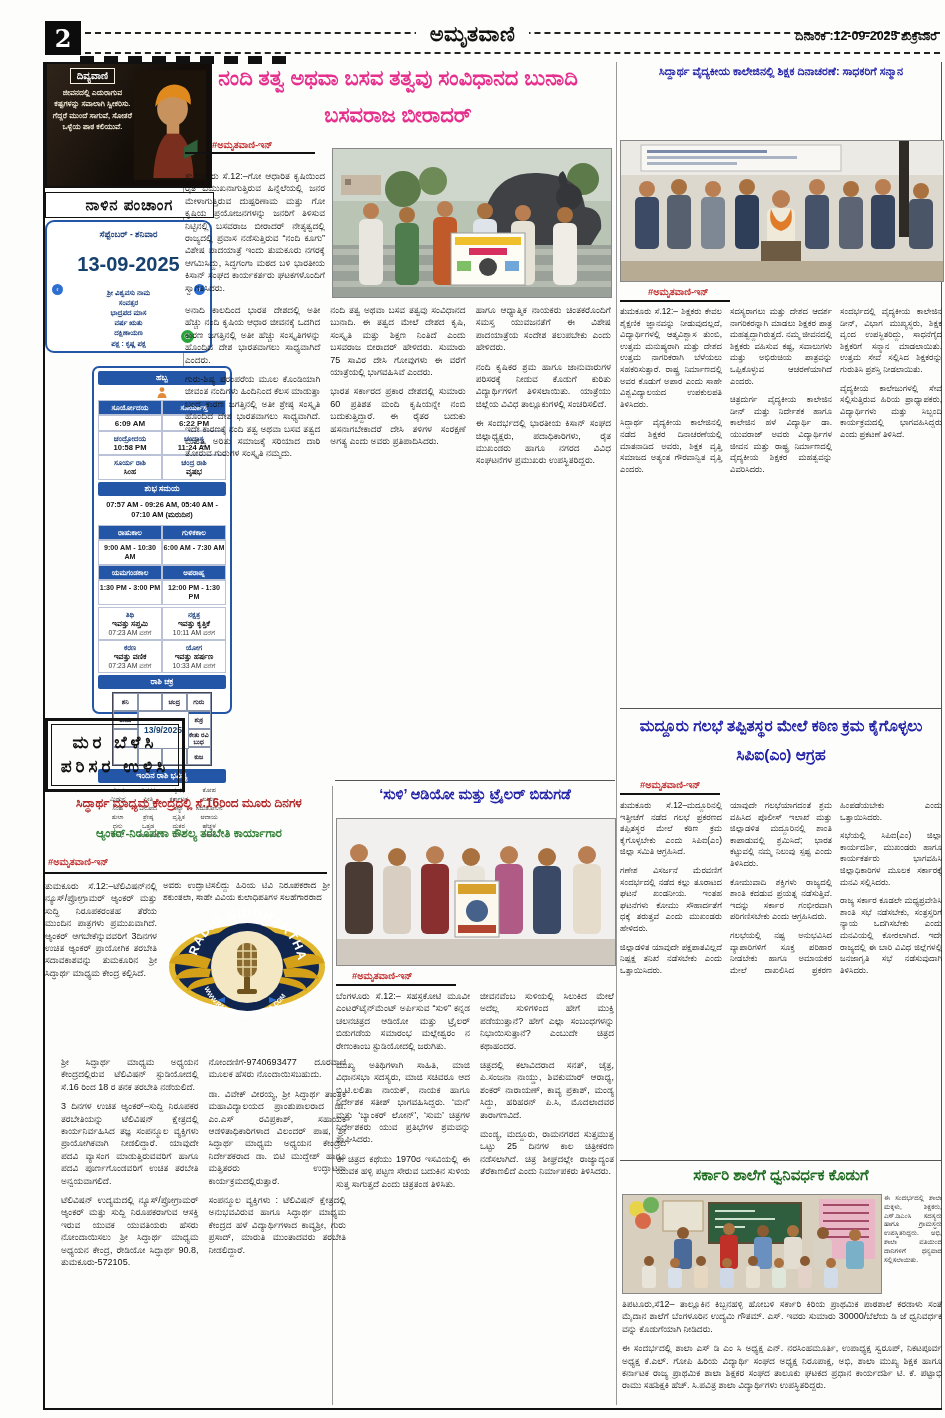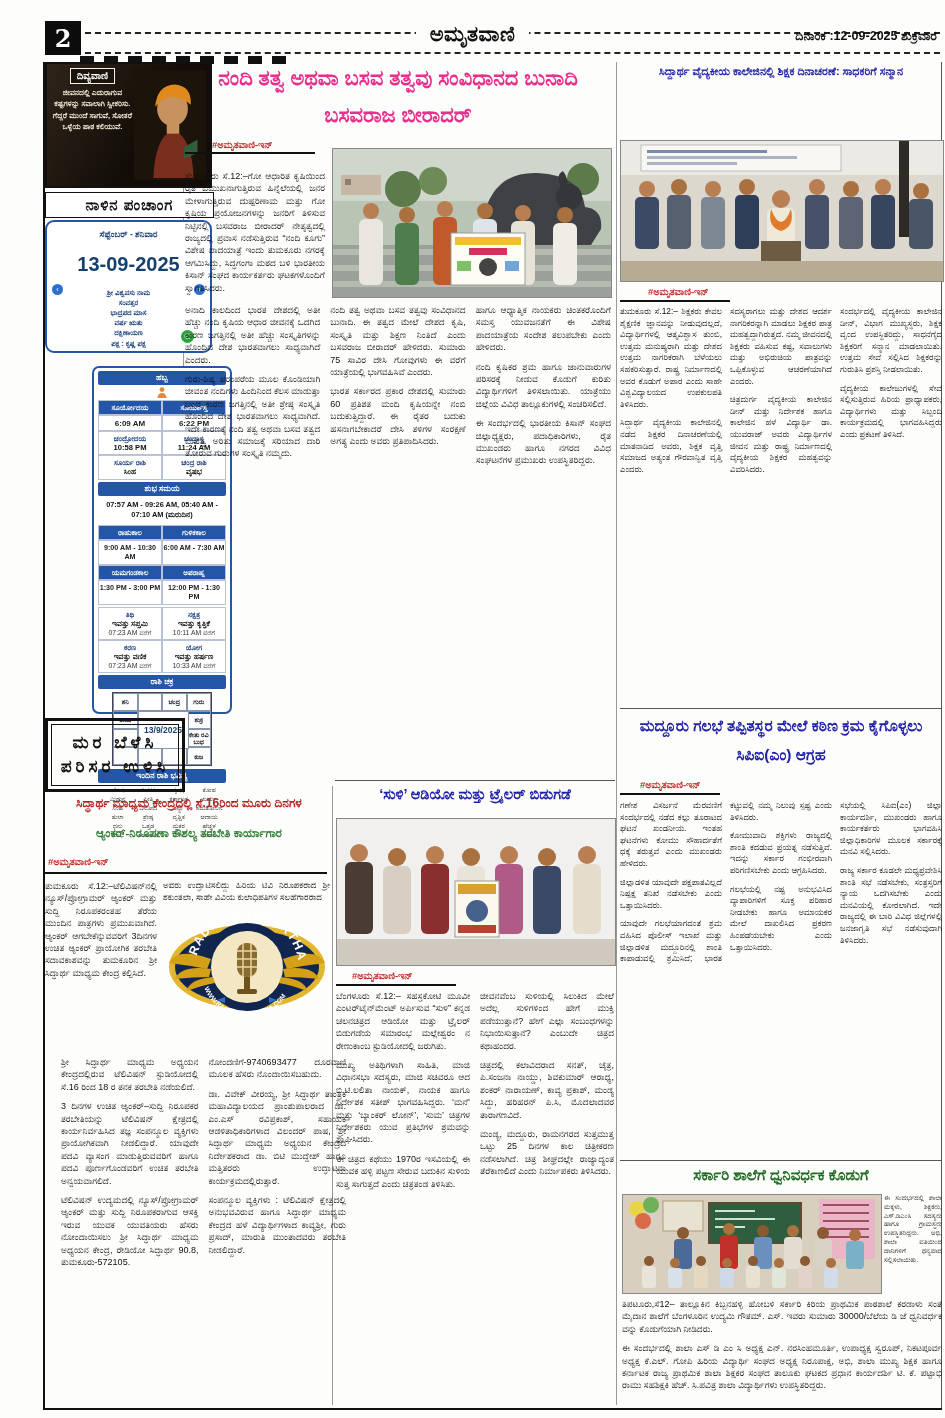--- a/index.html
+++ b/index.html
@@ -355,20 +355,21 @@
       <p>ಸದಸ್ಯರಾಗಲು ಮತ್ತು ದೇಶದ ಆದರ್ಶ ನಾಗರಿಕರನ್ನಾಗಿ ಮಾಡಲು ಶಿಕ್ಷಕರ ಪಾತ್ರ ಮಹತ್ವದ್ದಾಗಿರುತ್ತದೆ. ನಮ್ಮ ಜೀವನದಲ್ಲಿ ಶಿಕ್ಷಕರು ವಹಿಸುವ ಕಷ್ಟ, ಸವಾಲುಗಳು ಮತ್ತು ಅಭಿರುಚಿಯ ಪಾತ್ರವನ್ನು ಒಪ್ಪಿಕೊಳ್ಳುವ ಆಚರಣೆಯಾಗಿದೆ ಎಂದರು.</p>
       <p>ಚಿತ್ರದುರ್ಗ ವೈದ್ಯಕೀಯ ಕಾಲೇಜಿನ ಡೀನ್ ಮತ್ತು ನಿರ್ದೇಶಕ ಹಾಗೂ ಕಾಲೇಜಿನ ಹಳೆ ವಿದ್ಯಾರ್ಥಿ ಡಾ. ಯುವರಾಜ್ ಅವರು ವಿದ್ಯಾರ್ಥಿಗಳ ಜೀವನ ಮತ್ತು ರಾಷ್ಟ್ರ ನಿರ್ಮಾಣದಲ್ಲಿ ವೈದ್ಯಕೀಯ ಶಿಕ್ಷಕರ ಮಹತ್ವವನ್ನು ವಿವರಿಸಿದರು.</p>
       <p>ಸಂದರ್ಭದಲ್ಲಿ ವೈದ್ಯಕೀಯ ಕಾಲೇಜಿನ ಡೀನ್, ವಿಭಾಗ ಮುಖ್ಯಸ್ಥರು, ಶಿಕ್ಷಕ ವೃಂದ ಉಪಸ್ಥಿತರಿದ್ದು, ಸಾಧನೆಗೈದ ಶಿಕ್ಷಕರಿಗೆ ಸನ್ಮಾನ ಮಾಡಲಾಯಿತು. ಉತ್ತಮ ಸೇವೆ ಸಲ್ಲಿಸಿದ ಶಿಕ್ಷಕರನ್ನು ಗುರುತಿಸಿ ಪ್ರಶಸ್ತಿ ನೀಡಲಾಯಿತು.</p>
       <p>ವೈದ್ಯಕೀಯ ಕಾಲೇಜುಗಳಲ್ಲಿ ಸೇವೆ ಸಲ್ಲಿಸುತ್ತಿರುವ ಹಿರಿಯ ಪ್ರಾಧ್ಯಾಪಕರು, ವಿದ್ಯಾರ್ಥಿಗಳು ಮತ್ತು ಸಿಬ್ಬಂದಿ ಕಾರ್ಯಕ್ರಮದಲ್ಲಿ ಭಾಗವಹಿಸಿದ್ದರು ಎಂದು ಪ್ರಕಟಣೆ ತಿಳಿಸಿದೆ.</p>
     </div>
 
   <div class="abs hl hl-blue" style="left:620px;top:712px;width:322px;font-size:15.5px;line-height:1.85;">ಮದ್ದೂರು ಗಲಭೆ ತಪ್ಪಿತಸ್ಥರ ಮೇಲೆ ಕಠಿಣ ಕ್ರಮ ಕೈಗೊಳ್ಳಲು ಸಿಪಿಐ(ಎಂ) ಆಗ್ರಹ</div>
   <div class="abs tag" style="left:640px;top:779px;">#ಅಮೃತವಾಣಿ-ಇನ್</div>
   <div class="abs rule2" style="left:620px;top:793px;width:100px;"></div>
   <div class="abs body-cols small-cols" style="left:620px;top:800px;width:322px;height:356px;column-count:3;column-gap:8px;">
+      <p>ತುಮಕೂರು ಸೆ.12–ಮದ್ದೂರಿನಲ್ಲಿ ಇತ್ತೀಚೆಗೆ ನಡೆದ ಗಲಭೆ ಪ್ರಕರಣದ ತಪ್ಪಿತಸ್ಥರ ಮೇಲೆ ಕಠಿಣ ಕ್ರಮ ಕೈಗೊಳ್ಳಬೇಕು ಎಂದು ಸಿಪಿಐ(ಎಂ) ಜಿಲ್ಲಾ ಸಮಿತಿ ಆಗ್ರಹಿಸಿದೆ.</p>
       <p>ಗಣೇಶ ವಿಸರ್ಜನೆ ಮೆರವಣಿಗೆ ಸಂದರ್ಭದಲ್ಲಿ ನಡೆದ ಕಲ್ಲು ತೂರಾಟದ ಘಟನೆ ಖಂಡನೀಯ. ಇಂತಹ ಘಟನೆಗಳು ಕೋಮು ಸೌಹಾರ್ದತೆಗೆ ಧಕ್ಕೆ ತರುತ್ತವೆ ಎಂದು ಮುಖಂಡರು ಹೇಳಿದರು.</p>
       <p>ಜಿಲ್ಲಾಡಳಿತ ಯಾವುದೇ ಪಕ್ಷಪಾತವಿಲ್ಲದೆ ನಿಷ್ಪಕ್ಷ ತನಿಖೆ ನಡೆಸಬೇಕು ಎಂದು ಒತ್ತಾಯಿಸಿದರು.</p>
       <p>ಯಾವುದೇ ಗಲಭೆಯಾಗದಂತೆ ಶ್ರಮ ವಹಿಸಿದ ಪೊಲೀಸ್ ಇಲಾಖೆ ಮತ್ತು ಜಿಲ್ಲಾಡಳಿತ ಮದ್ದೂರಿನಲ್ಲಿ ಶಾಂತಿ ಕಾಪಾಡುವಲ್ಲಿ ಶ್ರಮಿಸಿದೆ; ಭಾರತ ಕಟ್ಟುವಲ್ಲಿ ನಮ್ಮ ನಿಲುವು ಸ್ಪಷ್ಟ ಎಂದು ತಿಳಿಸಿದರು.</p>
       <p>ಕೋಮುವಾದಿ ಶಕ್ತಿಗಳು ರಾಜ್ಯದಲ್ಲಿ ಶಾಂತಿ ಕದಡುವ ಪ್ರಯತ್ನ ನಡೆಸುತ್ತಿವೆ. ಇದನ್ನು ಸರ್ಕಾರ ಗಂಭೀರವಾಗಿ ಪರಿಗಣಿಸಬೇಕು ಎಂದು ಆಗ್ರಹಿಸಿದರು.</p>
       <p>ಗಲಭೆಯಲ್ಲಿ ನಷ್ಟ ಅನುಭವಿಸಿದ ವ್ಯಾಪಾರಿಗಳಿಗೆ ಸೂಕ್ತ ಪರಿಹಾರ ನೀಡಬೇಕು ಹಾಗೂ ಅಮಾಯಕರ ಮೇಲೆ ದಾಖಲಿಸಿದ ಪ್ರಕರಣ ಹಿಂಪಡೆಯಬೇಕು ಎಂದು ಒತ್ತಾಯಿಸಿದರು.</p>
       <p>ಸಭೆಯಲ್ಲಿ ಸಿಪಿಐ(ಎಂ) ಜಿಲ್ಲಾ ಕಾರ್ಯದರ್ಶಿ, ಮುಖಂಡರು ಹಾಗೂ ಕಾರ್ಯಕರ್ತರು ಭಾಗವಹಿಸಿ ಜಿಲ್ಲಾಧಿಕಾರಿಗಳ ಮೂಲಕ ಸರ್ಕಾರಕ್ಕೆ ಮನವಿ ಸಲ್ಲಿಸಿದರು.</p>
       <p>ರಾಜ್ಯ ಸರ್ಕಾರ ಕೂಡಲೇ ಮಧ್ಯಪ್ರವೇಶಿಸಿ ಶಾಂತಿ ಸಭೆ ನಡೆಸಬೇಕು, ಸಂತ್ರಸ್ತರಿಗೆ ನ್ಯಾಯ ಒದಗಿಸಬೇಕು ಎಂದು ಮನವಿಯಲ್ಲಿ ಕೋರಲಾಗಿದೆ. ಇದೇ ರಾಜ್ಯದಲ್ಲಿ ಈ ಬಾರಿ ವಿವಿಧ ಜಿಲ್ಲೆಗಳಲ್ಲಿ ಜನಜಾಗೃತಿ ಸಭೆ ನಡೆಸುವುದಾಗಿ ತಿಳಿಸಿದರು.</p>
     </div>
 
   <div class="abs hl hl-blue" style="left:336px;top:786px;width:278px;font-size:14.5px;">‘ಸುಳಿ’ ಆಡಿಯೋ ಮತ್ತು ಟ್ರೈಲರ್ ಬಿಡುಗಡೆ</div>

